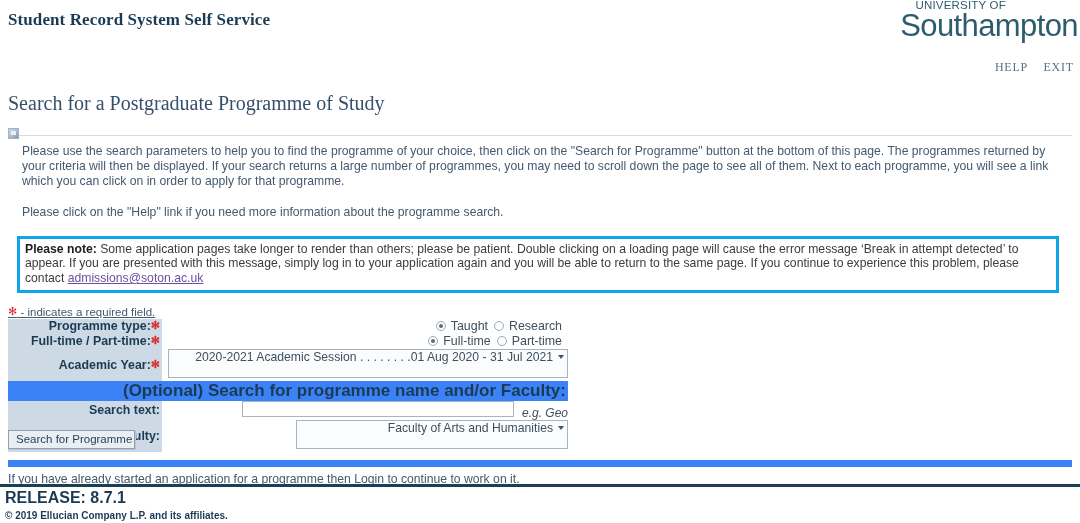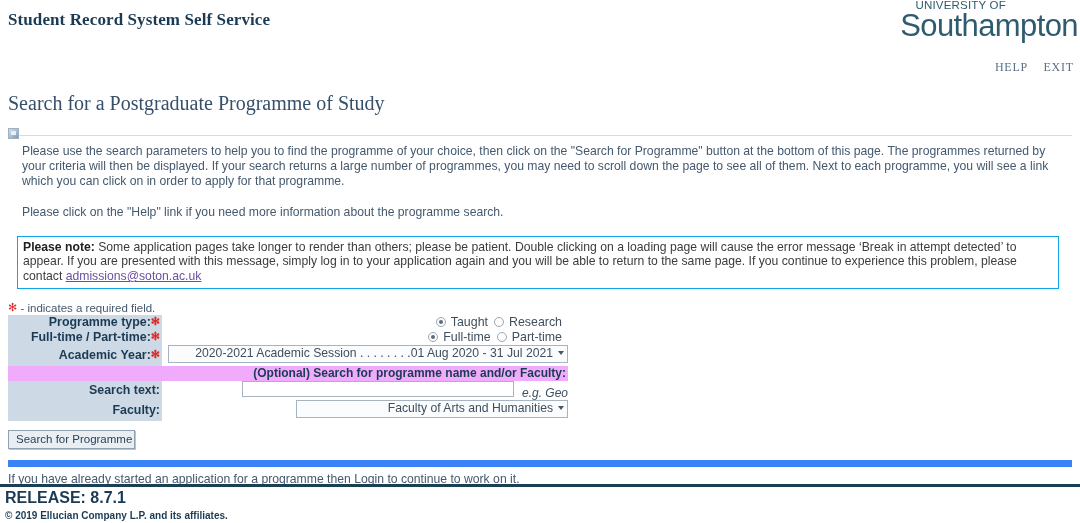--- a/index.html
+++ b/index.html
@@ -128,38 +128,39 @@
     line-height: 15.2px;
     color: #44596e;
   }
   .para.p2 { margin-top: 15px; }
   .para.p3 { margin-top: 15px; }
 
   
   .notebox {
     margin: 16px 0 0 17px;
     width: 1042px;
-    border: 1px solid #0ea5e9;
+    border: 3px solid #0ea5e9;
     box-sizing: border-box;
     padding: 3px 5px 4px 5px;
     font-size: 12.2px;
     line-height: 14.6px;
     color: #3c3c3c;
   }
   .notebox b { color: #202020; }
   .notebox a {
     color: #6b4fa0;
     text-decoration: underline;
   }
 
   
   .req-note {
     margin: 12px 12px 0 8px;
     font-size: 11.5px;
     color: #44596e;
+    text-decoration: underline;
   }
   .star {
     color: #d92b2b;
     font-size: 11px;
     vertical-align: 1px;
   }
 
   
   .formtable {
     margin-left: 8px;
@@ -176,24 +177,24 @@
     background: #cdd9e5;
     color: #1b3a54;
     font-weight: bold;
     font-size: 12.4px;
     width: 150px;
     height: 14px;
     padding: 0 2px 0 2px;
     white-space: nowrap;
   }
   td.lblwide {
-    background: #f0abfc;
+    background: #3b82f6;
     color: #1b3a54;
     font-weight: bold;
-    font-size: 12px;
+    font-size: 17px;
     height: 15px;
     padding: 0 2px 0 2px;
     white-space: nowrap;
   }
   td.fld {
     padding-left: 6px;
     height: 15px;
     white-space: nowrap;
   }
 
@@ -230,21 +231,21 @@
   }
 
   .sel {
     display: inline-block;
     box-sizing: border-box;
     border: 1px solid #a7b4bf;
     background: #fbfcfd;
     color: #3f4f5e;
     font-family: "Liberation Sans", sans-serif;
     font-size: 12.2px;
-    height: 18px;
+    height: 29px;
     line-height: 15px;
     padding: 0 14px 0 13px;
     position: relative;
     white-space: nowrap;
     overflow: hidden;
   }
   .sel .arrow {
     position: absolute;
     right: 3px;
     top: 5px;

